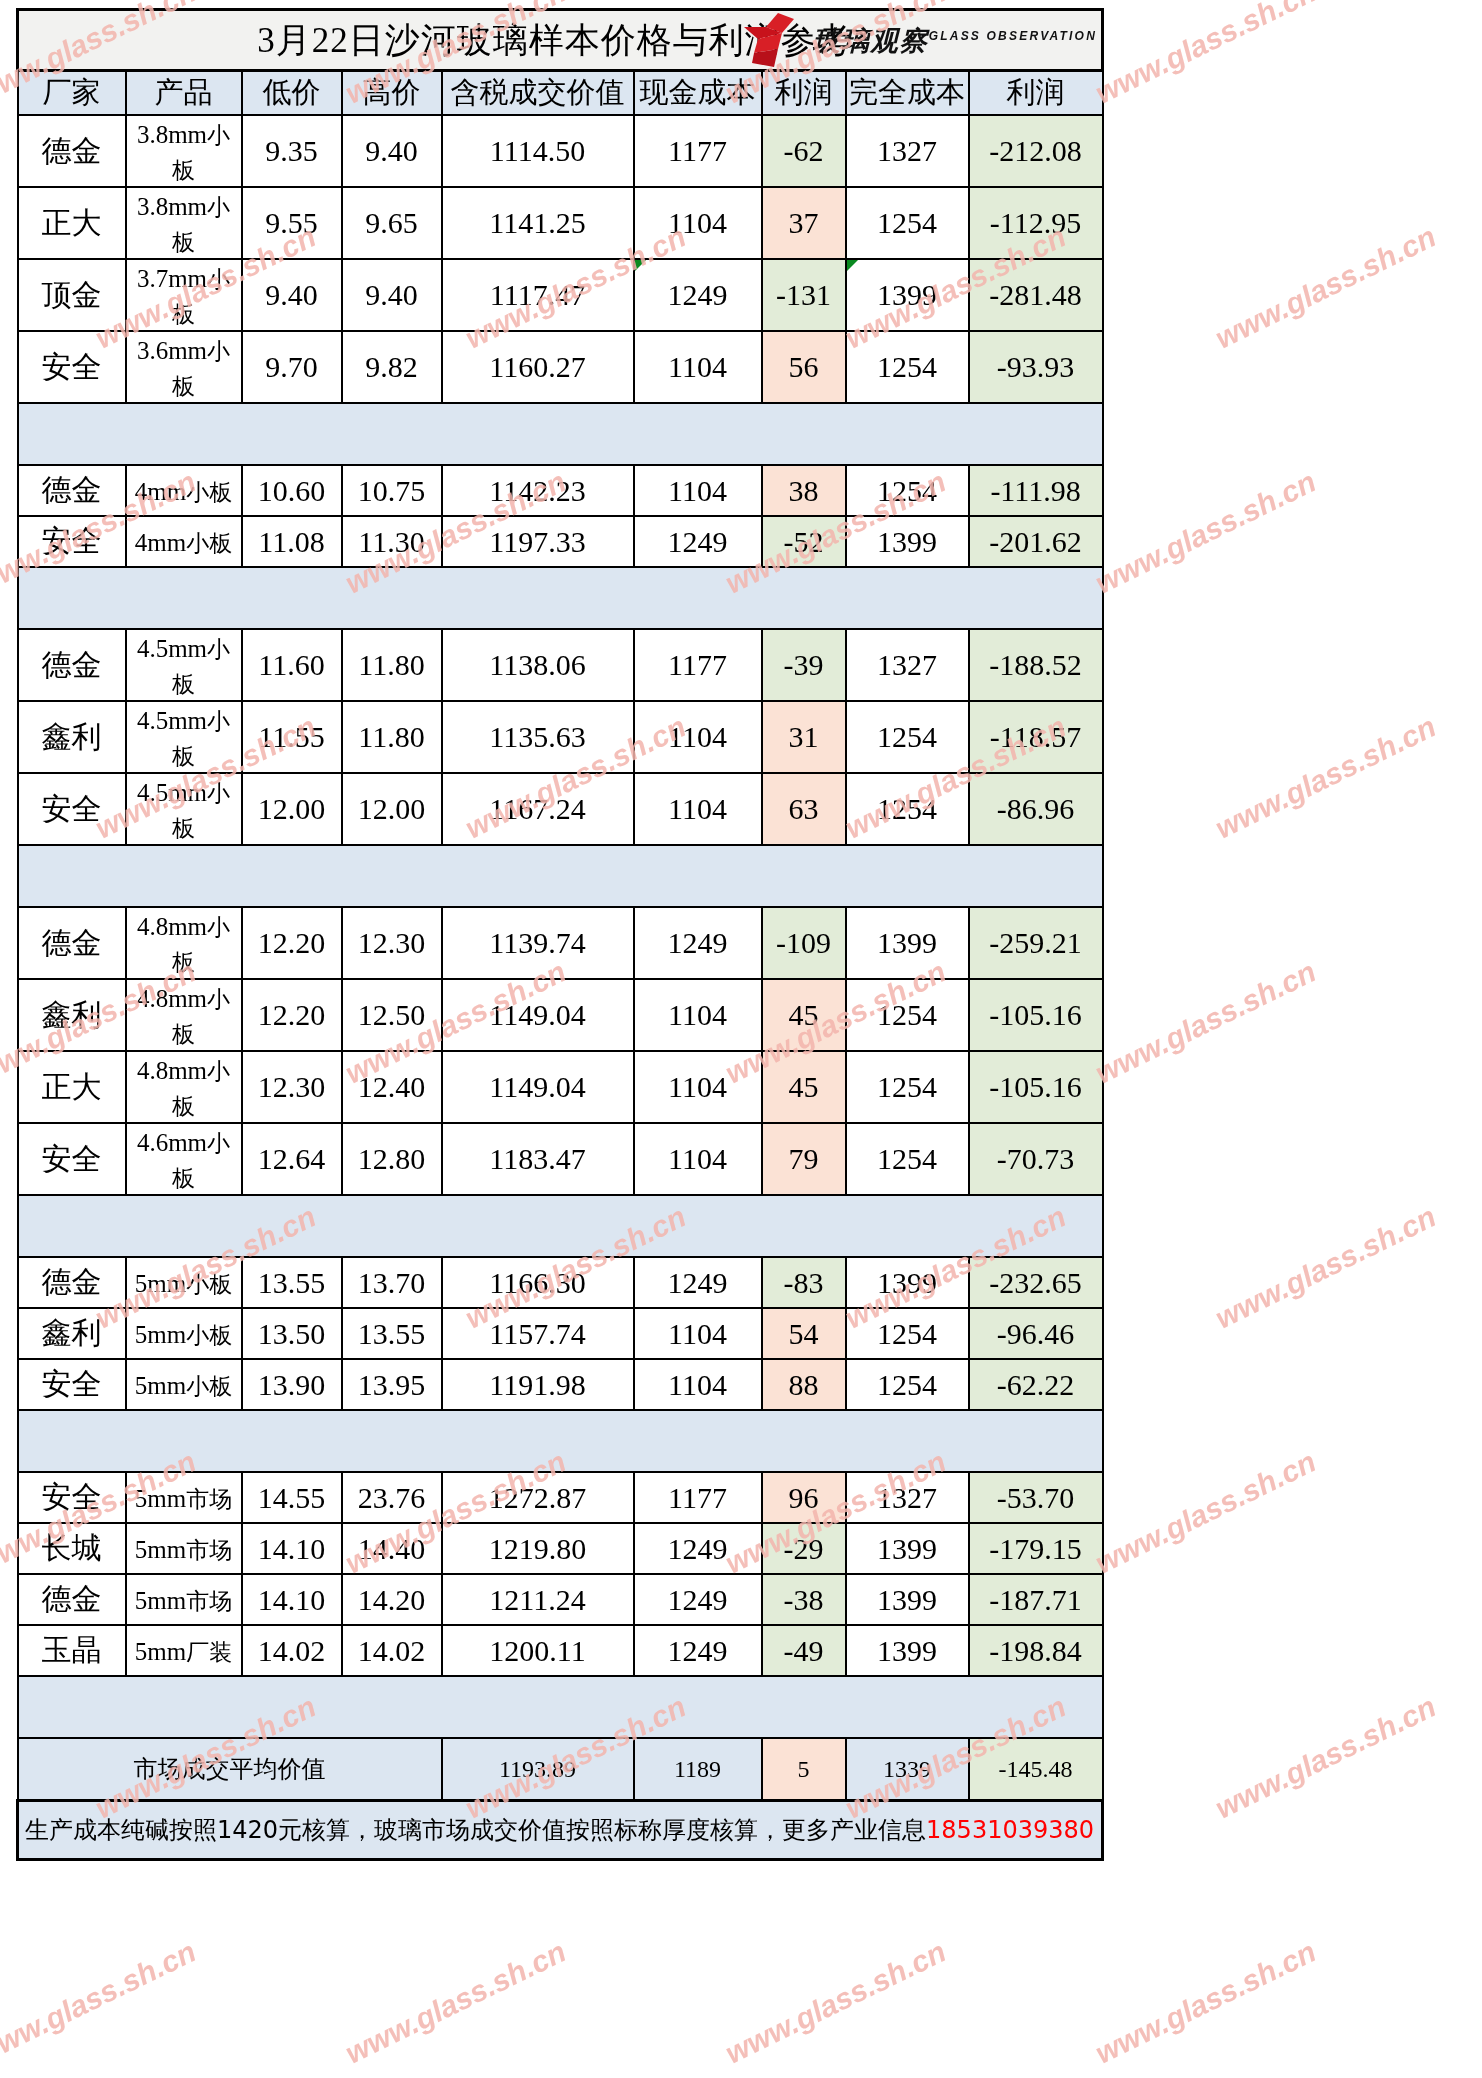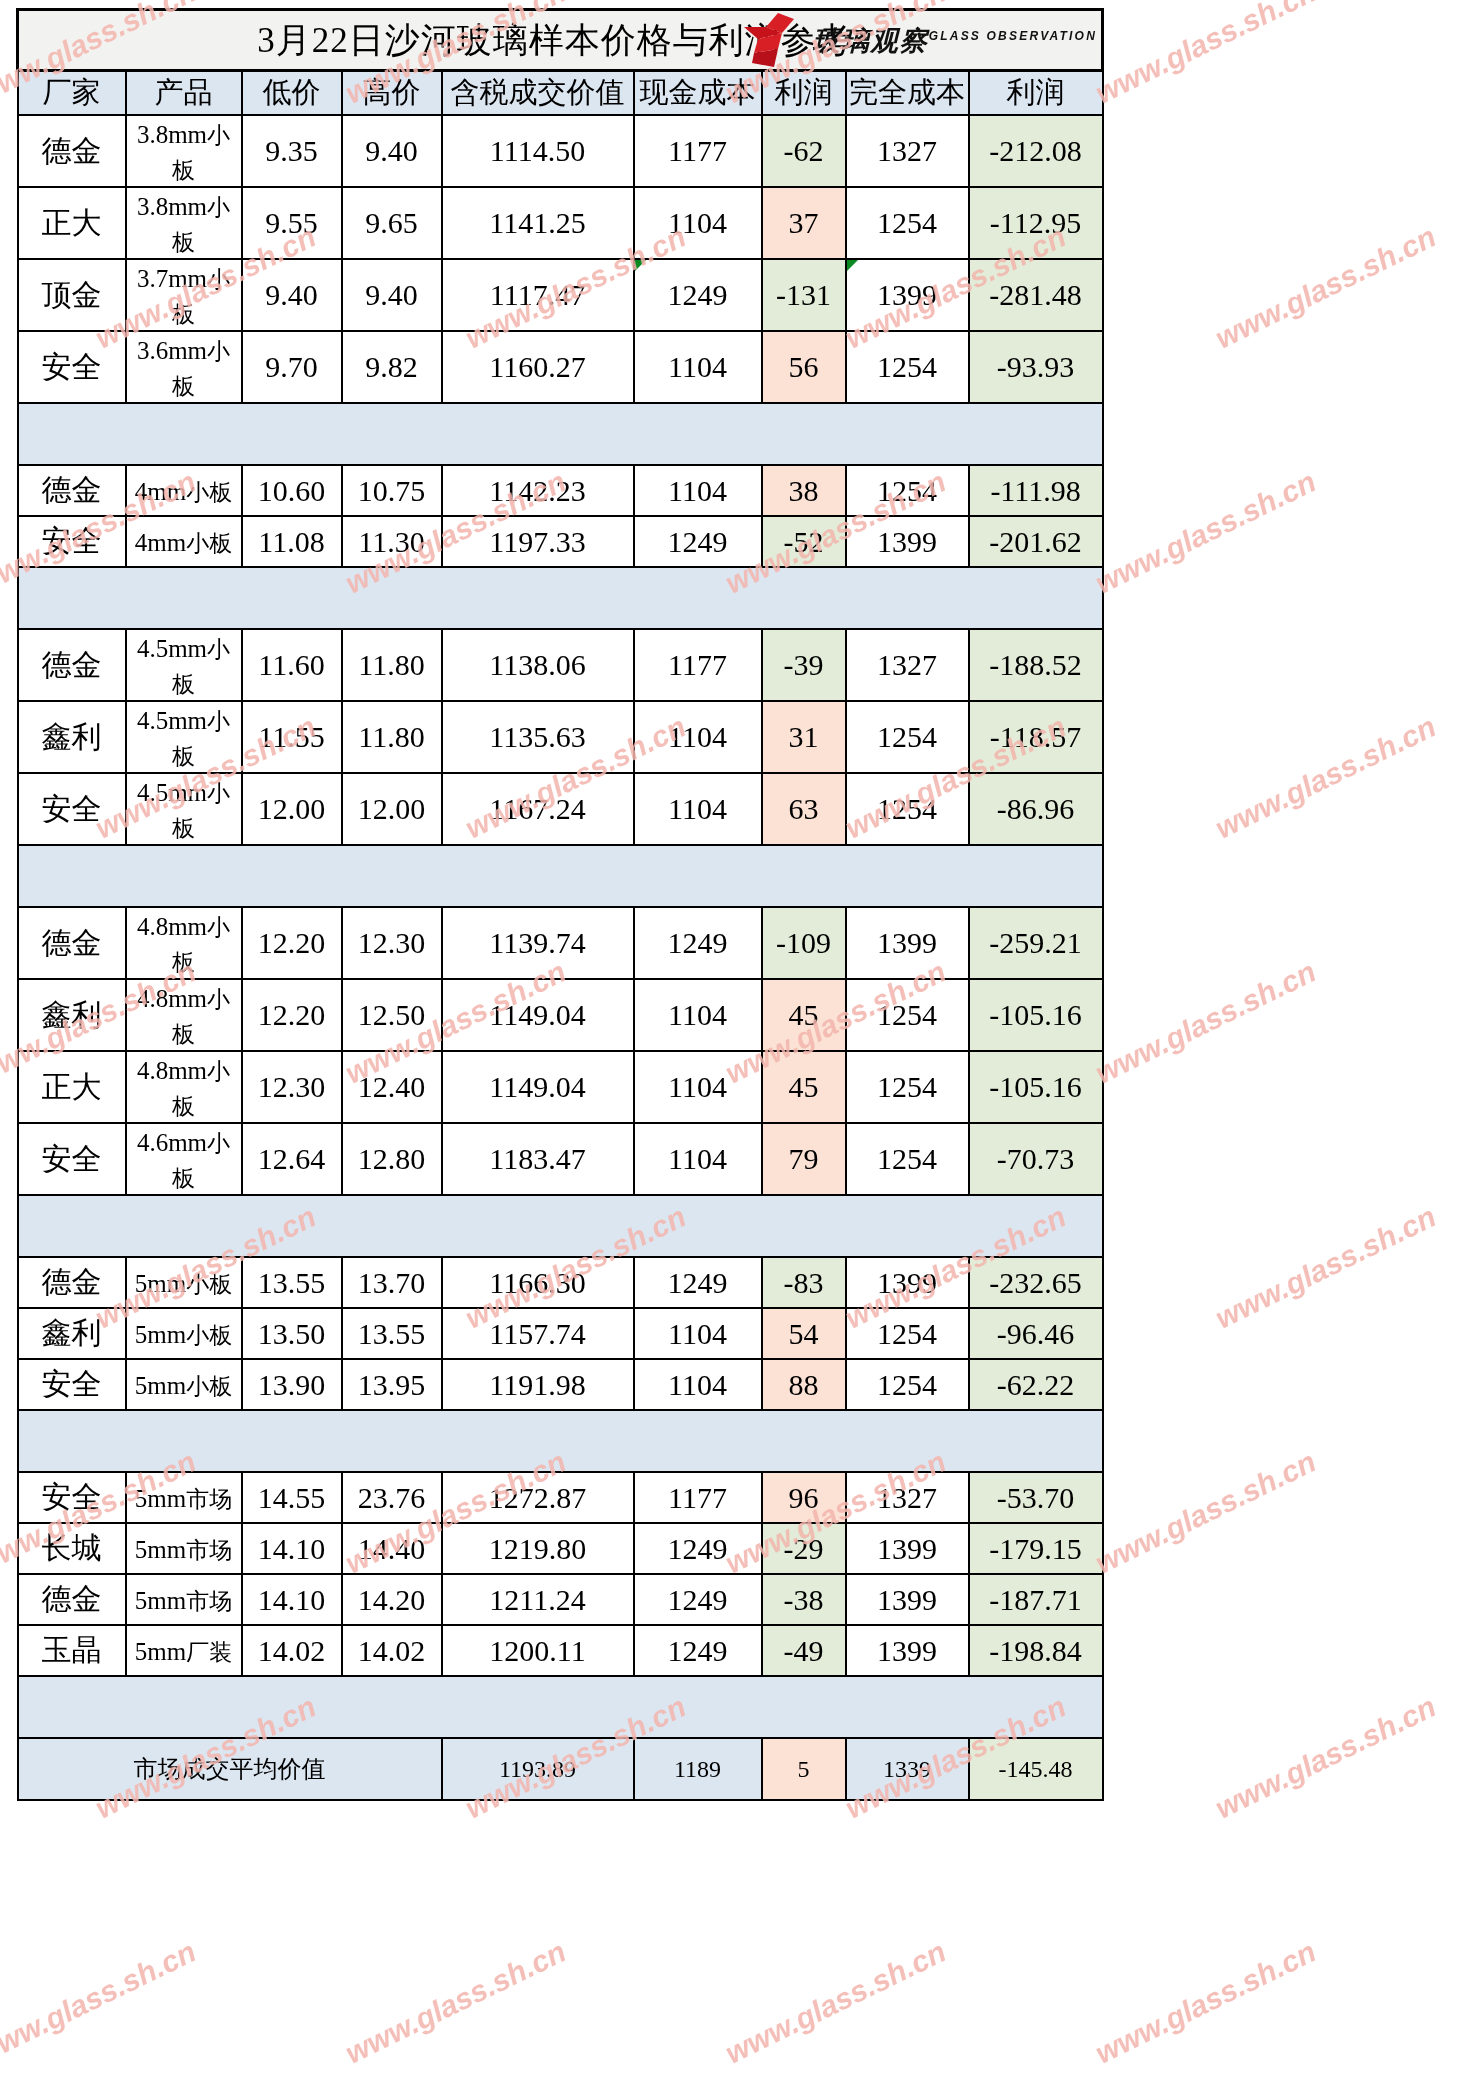--- a/index.html
+++ b/index.html
@@ -478,17 +478,20 @@
             <td></td>
           </tr>
           <tr class="summary">
             <td colspan="4">市场成交平均价值</td>
             <td>1193.89</td>
             <td>1189</td>
             <td class="pos">5</td>
             <td>1339</td>
             <td class="neg">-145.48</td>
           </tr>
+          <tr class="note">
+            <td colspan="9"><span>生产成本纯碱按照1420元核算，玻璃市场成交价值按照标称厚度核算，更多产业信息</span><span class="phone">18531039380</span></td>
+          </tr>
         </tbody>
     </table>
   </div>
 
 </div>
 
 </body></html>

